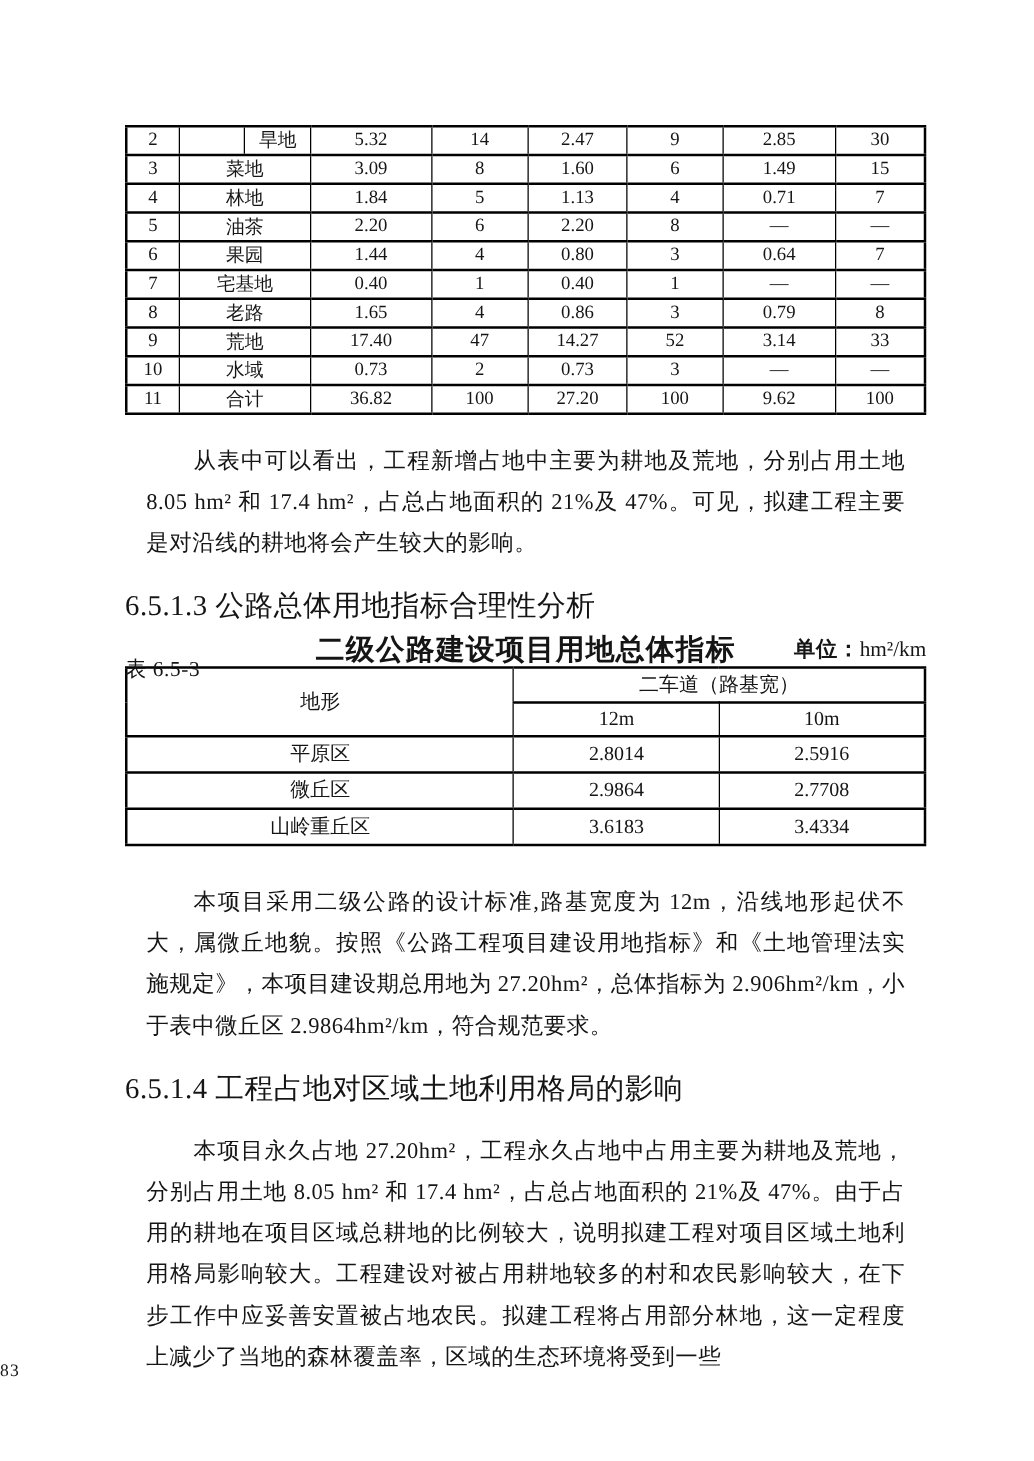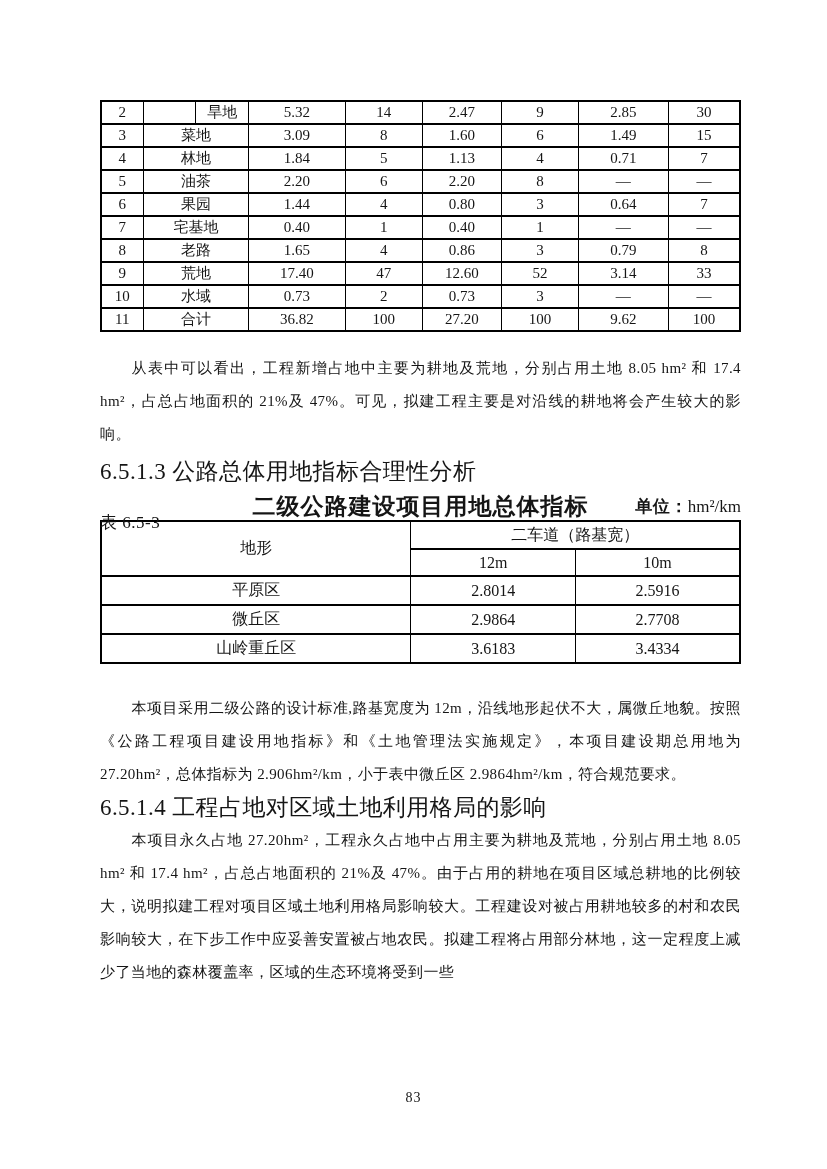--- a/index.html
+++ b/index.html
@@ -40,26 +40,26 @@
     padding:0;
     overflow:hidden;
     white-space:nowrap;
   }
   .t2 .hdr1 td { height:26px; }
   .t2 .hdr2 td { height:25px; }
   .t2 tbody td { height:27px; }
   .t1, .t2 { border:2px solid #000; }
 
   .para {
-    font-size:15px;
+    font-size:18px;
     line-height:33px;
     text-align:justify;
     text-indent:2.1em;
     letter-spacing:0.4px;
-    margin:0;
+    margin:17px;
   }
   .heading {
     font-size:23px;
     line-height:33px;
     letter-spacing:0.4px;
     margin:0;
   }
   .p1 { margin-top:20px; }
   .h1 { margin-top:4px; }
   .cap {
@@ -72,21 +72,21 @@
   .cap .cap-label { position:absolute; left:0; font-weight:normal; letter-spacing:0.5px;margin-top:16px; }
   .cap .cap-title { display:block; text-align:center; font-weight:bold; letter-spacing:1px; font-size:23px; }
   .cap .cap-unit  { position:absolute; right:0; top:0;text-align:center; }
   .cap .cap-unit b { letter-spacing:0.5px; }
   .p3 { margin-top:28px; }
   .h2 { margin-top:0; }
   .page-number {
     position:absolute;
     left:0; right:0;
     top:1090px;
-    text-align:center;
+    text-align:left;
     font-size:14px;
     letter-spacing:1px;
   }
 </style>
 </head>
 <body>
 
 <div class="page">
   <div class="content">
 
@@ -172,21 +172,21 @@
             <td>0.86</td>
             <td>3</td>
             <td>0.79</td>
             <td>8</td>
           </tr>
           <tr>
             <td>9</td>
             <td colspan="2">荒地</td>
             <td>17.40</td>
             <td>47</td>
-            <td>12.60</td>
+            <td>14.27</td>
             <td>52</td>
             <td>3.14</td>
             <td>33</td>
           </tr>
           <tr>
             <td>10</td>
             <td colspan="2">水域</td>
             <td>0.73</td>
             <td>2</td>
             <td>0.73</td>

